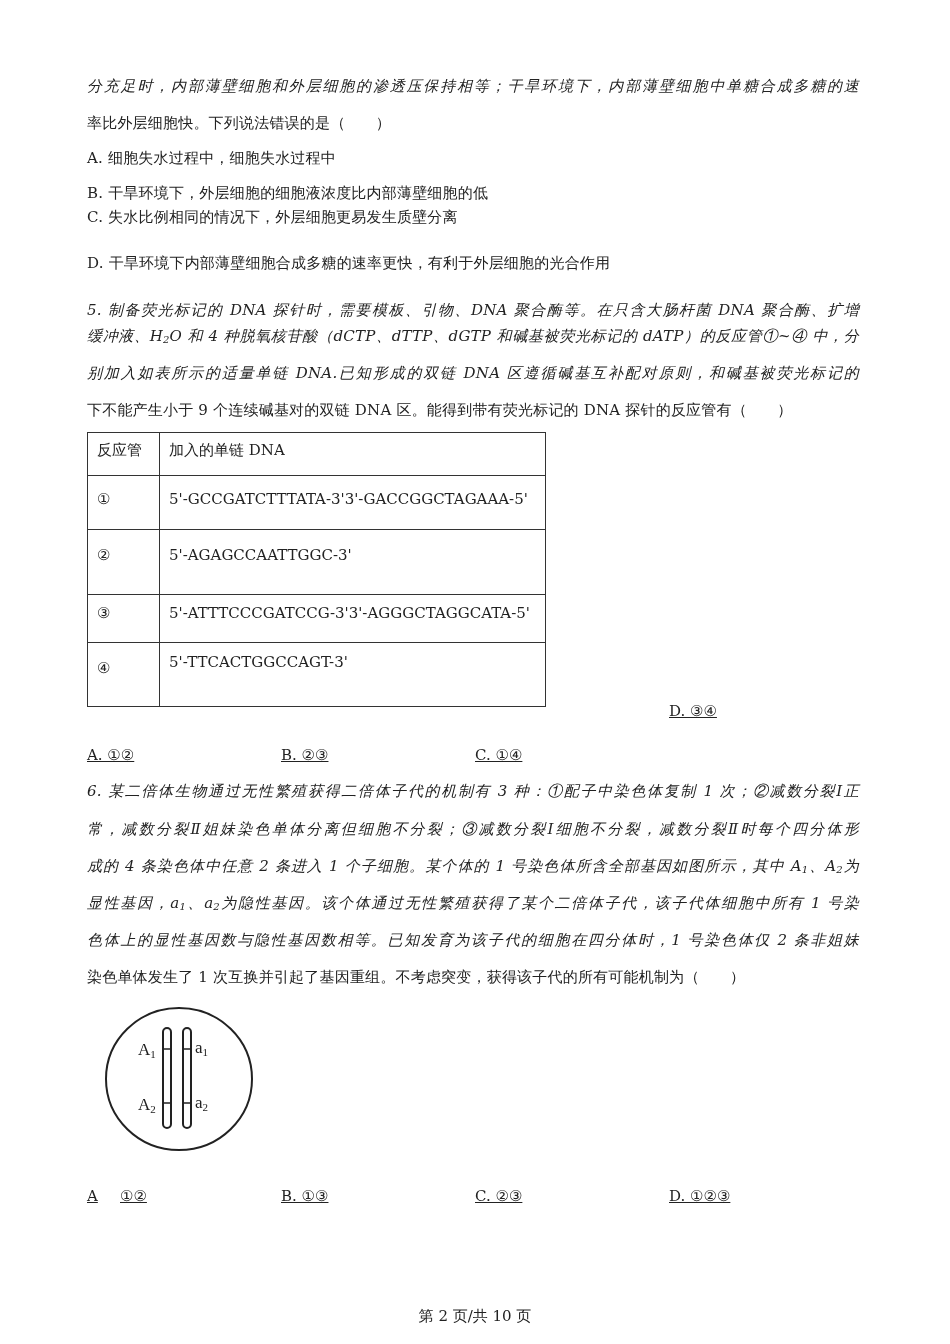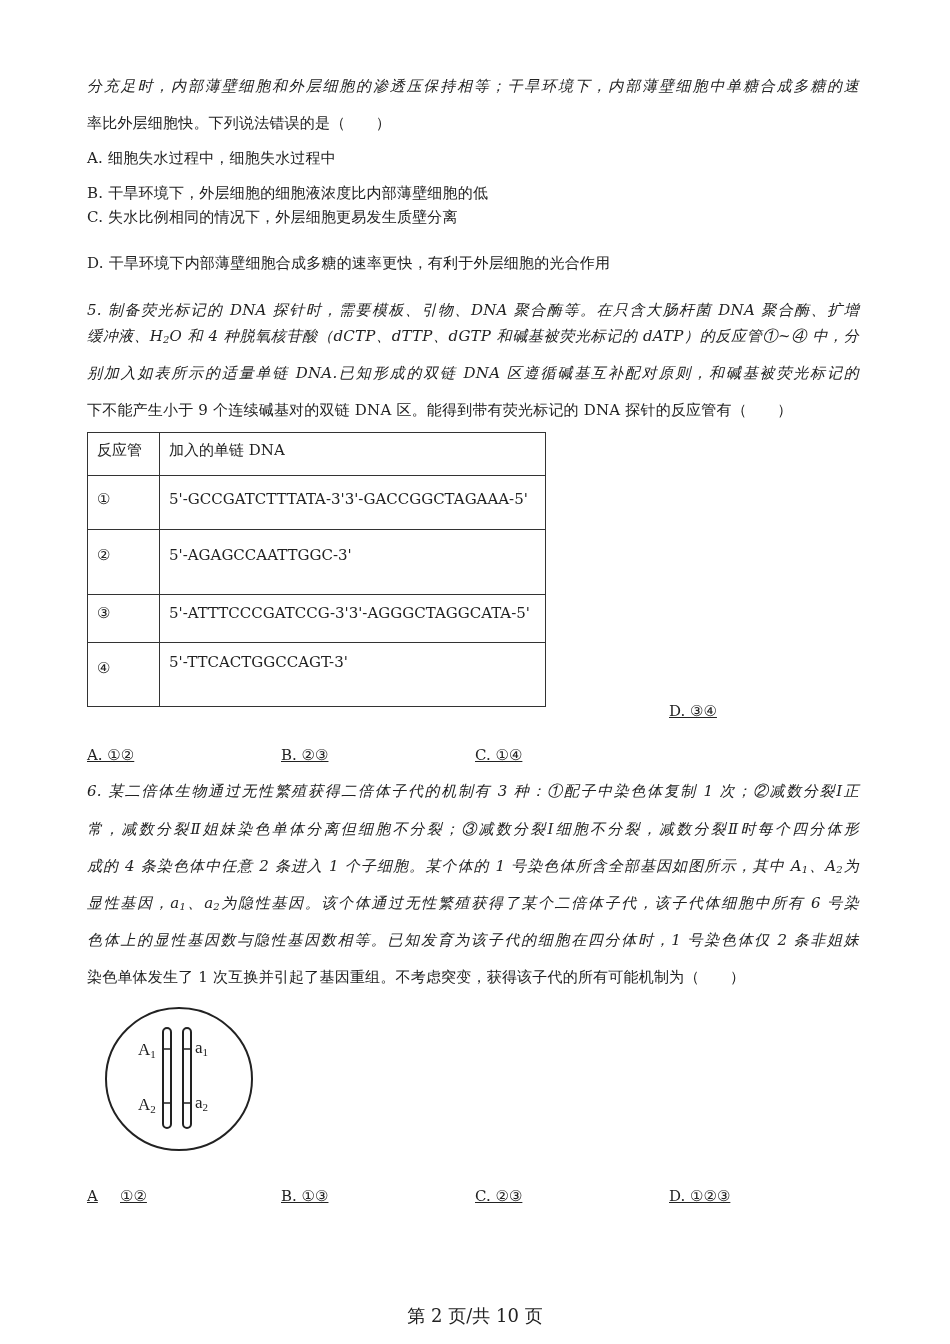--- a/index.html
+++ b/index.html
@@ -19,21 +19,21 @@
   table.dna {
     position: absolute; left: 87px; top: 432px; width: 459px;
     border-collapse: collapse; font-size: 15px;
   }
   table.dna td {
     border: 1.5px solid #333; padding: 0 0 0 9px; vertical-align: top;
   }
   table.dna td.c1 { width: 62px; }
   .footer {
     position: absolute; left: 0; width: 950px; top: 1305px; text-align: center;
-    font-size: 18px; line-height: 22px;
+    font-size: 15px; line-height: 22px;
   }
   .fig { position: absolute; left: 100px; top: 1002px; width: 160px; height: 160px; }
 </style>
 </head>
 <body>
 
 <div class="line just" style="top:74px">分充足时，内部薄壁细胞和外层细胞的渗透压保持相等；干旱环境下，内部薄壁细胞中单糖合成多糖的速</div>
 <div class="line" style="top:111px">率比外层细胞快。下列说法错误的是（　　）</div>
 <div class="line" style="top:146px">A. 细胞失水过程中，细胞失水过程中</div>
 <div class="line" style="top:181px">B. 干旱环境下，外层细胞的细胞液浓度比内部薄壁细胞的低</div>
@@ -71,21 +71,21 @@
   </table>
 
 <div class="opt" style="left:87px; top:743px">A. ①②</div>
 <div class="opt" style="left:281px; top:743px">B. ②③</div>
 <div class="opt" style="left:475px; top:743px">C. ①④</div>
 <div class="opt" style="left:669px; top:699px">D. ③④</div>
 
 <div class="line just" style="top:779px">6. 某二倍体生物通过无性繁殖获得二倍体子代的机制有 3 种：①配子中染色体复制 1 次；②减数分裂Ⅰ正</div>
 <div class="line just" style="top:817px">常，减数分裂Ⅱ姐妹染色单体分离但细胞不分裂；③减数分裂Ⅰ细胞不分裂，减数分裂Ⅱ时每个四分体形</div>
 <div class="line just" style="top:854px"><span>成的 4 条染色体中任意 2 条进入 1 个子细胞。某个体的 1 号染色体所含全部基因如图所示，其中 A</span><sub>1</sub><span>、A</span><sub>2</sub><span>为</span></div>
-<div class="line just" style="top:891px"><span>显性基因，a</span><sub>1</sub><span>、a</span><sub>2</sub><span>为隐性基因。该个体通过无性繁殖获得了某个二倍体子代，该子代体细胞中所有 6 号染</span></div>
+<div class="line just" style="top:891px"><span>显性基因，a</span><sub>1</sub><span>、a</span><sub>2</sub><span>为隐性基因。该个体通过无性繁殖获得了某个二倍体子代，该子代体细胞中所有 1 号染</span></div>
 <div class="line just" style="top:928px">色体上的显性基因数与隐性基因数相等。已知发育为该子代的细胞在四分体时，1 号染色体仅 2 条非姐妹</div>
 <div class="line" style="top:965px">染色单体发生了 1 次互换并引起了基因重组。不考虑突变，获得该子代的所有可能机制为（　　）</div>
 
 <svg class="fig" viewBox="100 1002 160 160" width="160" height="160">
   <ellipse cx="179" cy="1079" rx="73" ry="71" fill="none" stroke="#222" stroke-width="2"></ellipse>
   <rect x="163" y="1028" width="8" height="100" rx="4" ry="4" fill="#fff" stroke="#222" stroke-width="2"></rect>
   <rect x="183" y="1028" width="8" height="100" rx="4" ry="4" fill="#fff" stroke="#222" stroke-width="2"></rect>
   <line x1="163" y1="1049" x2="171" y2="1049" stroke="#222" stroke-width="1.5"></line>
   <line x1="163" y1="1103" x2="171" y2="1103" stroke="#222" stroke-width="1.5"></line>
   <line x1="183" y1="1049" x2="191" y2="1049" stroke="#222" stroke-width="1.5"></line>

